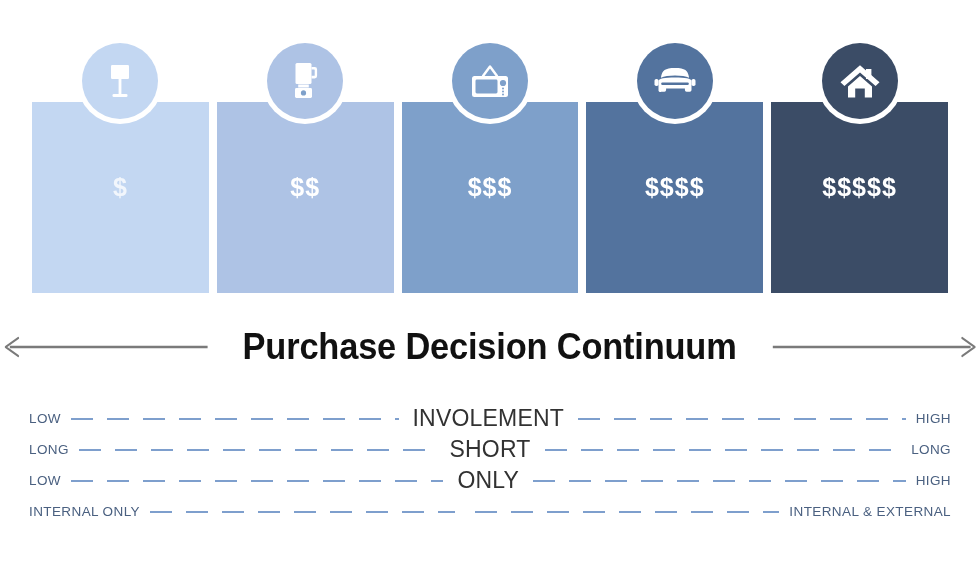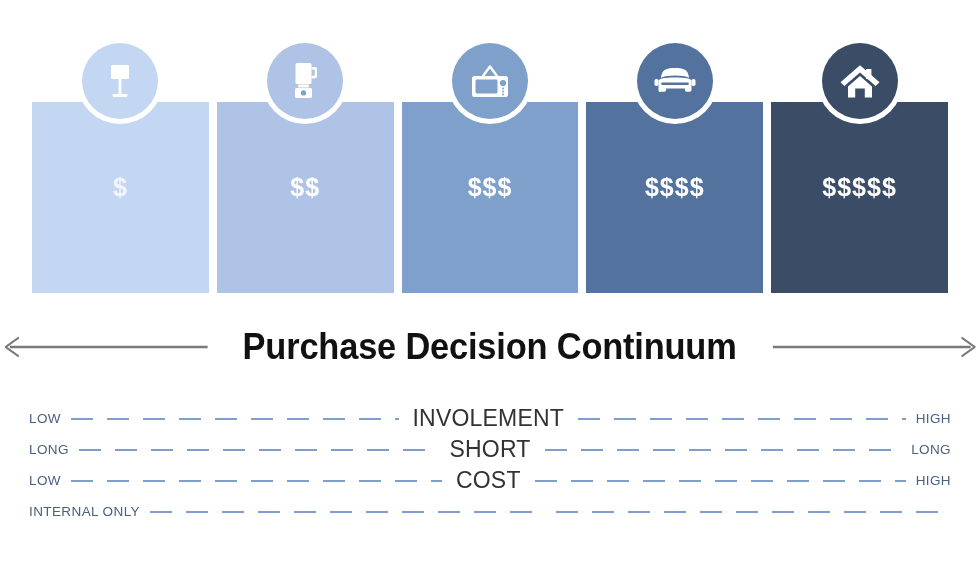--- a/index.html
+++ b/index.html
@@ -219,22 +219,23 @@
     <div class="cont-row">
       <div class="side-label left">LONG</div>
       <div class="dash-line"></div>
       <div class="center-label">SHORT</div>
       <div class="dash-line"></div>
       <div class="side-label right">LONG</div>
     </div>
     <div class="cont-row">
       <div class="side-label left">LOW</div>
       <div class="dash-line"></div>
-      <div class="center-label">COST</div>
+      <div class="center-label">ONLY</div>
       <div class="dash-line"></div>
       <div class="side-label right">HIGH</div>
     </div>
     <div class="cont-row">
       <div class="side-label left">INTERNAL ONLY</div>
       <div class="dash-line"></div>
       <div class="dash-line"></div>
+      <div class="side-label right">INTERNAL &amp; EXTERNAL</div>
     </div>
   </div>
 
 </body></html>

